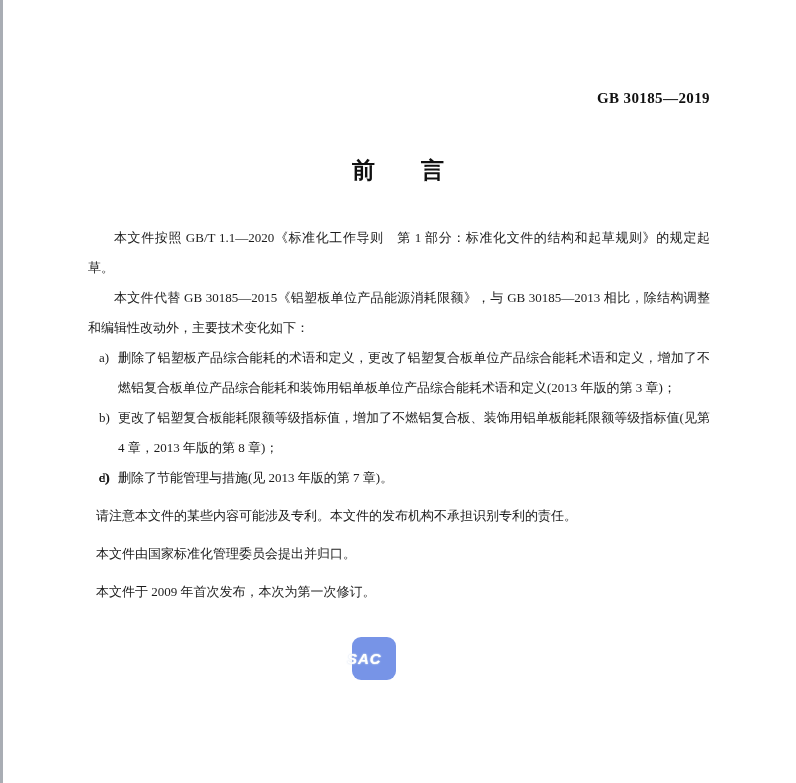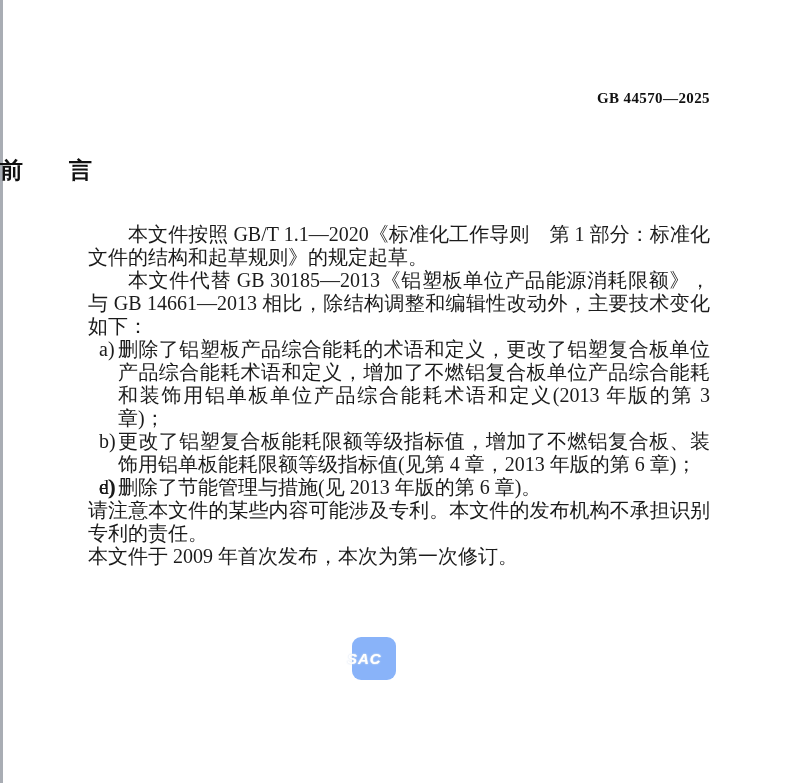--- a/index.html
+++ b/index.html
@@ -17,87 +17,89 @@
     background:#a9adb4;
   }
   .doc-code {
     position:absolute; top:90px; right:86px;
     font-size:15px; font-weight:700;
     letter-spacing:0.4px;
     color:#111111;
   }
   .fore-title {
     position:absolute; top:155px; left:0; width:100%;
+    text-align:center;
     font-family:"Liberation Sans","DejaVu Sans",sans-serif;
     font-weight:700; font-size:23px; color:#101010;
   }
   .body-text {
     position:absolute; left:88px; top:223px; width:622px;
-    font-size:20px; line-height:23px;
+    font-size:13px; line-height:30px;
     text-align:justify;
   }
   .para-indent { margin:0; text-indent:2em; }
-  .para-flush  { margin:0; text-indent:0; }
+  .para-flush  { margin:8px; text-indent:0; }
   .change-list { margin:0; padding:0; list-style:none; }
   .list-item { position:relative; padding-left:30px; margin:0; }
   .list-item .marker { position:absolute; left:11px; top:0; }
   .watermark {
     position:absolute; left:352px; top:637px;
     width:44px; height:43px;
-    background:#3b82f6;
+    background:#1d4ed8;
     border-radius:9px;
     opacity:0.6;
   }
   .watermark .wm-text {
     position:absolute; top:13px; left:-5px;
     font-family:"Liberation Sans","DejaVu Sans",sans-serif;
     font-style:italic; font-weight:700;
     font-size:15px; letter-spacing:1px;
     color:#ffffff;
     text-shadow:0 0 2px #c3d2e8, 0 0 1px #c3d2e8;
   }
 </style>
 </head>
 <body>
 
 <div class="canvas">
 
   <div class="edge-strip"></div>
 
-  <div class="doc-code">GB 44570—2025</div>
+  <div class="doc-code">GB 30185—2019</div>
 
   <div class="fore-title">前　　言</div>
 
   <div class="body-text">
 
     <p class="para-indent">本文件按照 GB/T 1.1—2020《标准化工作导则　第 1 部分：标准化文件的结构和起草规则》的规定起草。</p>
-    <p class="para-indent">本文件代替 GB 30185—2013《铝塑板单位产品能源消耗限额》，与 GB 14661—2013 相比，除结构调整和编辑性改动外，主要技术变化如下：</p>
+    <p class="para-indent">本文件代替 GB 30185—2015《铝塑板单位产品能源消耗限额》，与 GB 30185—2013 相比，除结构调整和编辑性改动外，主要技术变化如下：</p>
 
     <div class="change-list">
       <div class="list-item">
         <span class="marker">a)</span>
         <span>删除了铝塑板产品综合能耗的术语和定义，更改了铝塑复合板单位产品综合能耗术语和定义，增加了不燃铝复合板单位产品综合能耗和装饰用铝单板单位产品综合能耗术语和定义(2013 年版的第 3 章)；</span>
       </div>
       <div class="list-item">
         <span class="marker">b)</span>
-        <span>更改了铝塑复合板能耗限额等级指标值，增加了不燃铝复合板、装饰用铝单板能耗限额等级指标值(见第 4 章，2013 年版的第 6 章)；</span>
+        <span>更改了铝塑复合板能耗限额等级指标值，增加了不燃铝复合板、装饰用铝单板能耗限额等级指标值(见第 4 章，2013 年版的第 8 章)；</span>
       </div>
       <div class="list-item">
         <span class="marker">c)</span>
       </div>
       <div class="list-item">
         <span class="marker">d)</span>
       </div>
       <div class="list-item">
         <span class="marker">e)</span>
-        <span>删除了节能管理与措施(见 2013 年版的第 6 章)。</span>
+        <span>删除了节能管理与措施(见 2013 年版的第 7 章)。</span>
       </div>
     </div>
 
     <p class="para-flush">请注意本文件的某些内容可能涉及专利。本文件的发布机构不承担识别专利的责任。</p>
+    <p class="para-flush">本文件由国家标准化管理委员会提出并归口。</p>
     <p class="para-flush">本文件于 2009 年首次发布，本次为第一次修订。</p>
 
   </div>
 
   <div class="watermark">
     <span class="wm-text">SAC</span>
   </div>
 
 </div>
 

